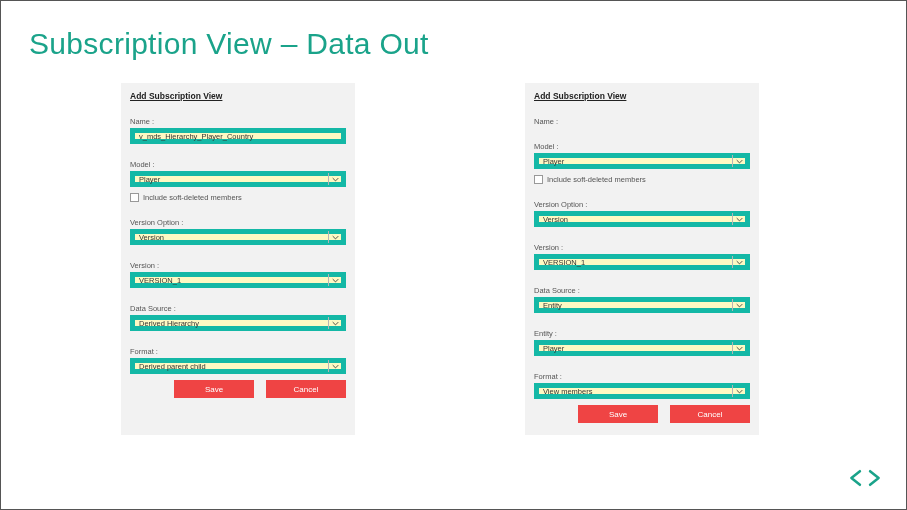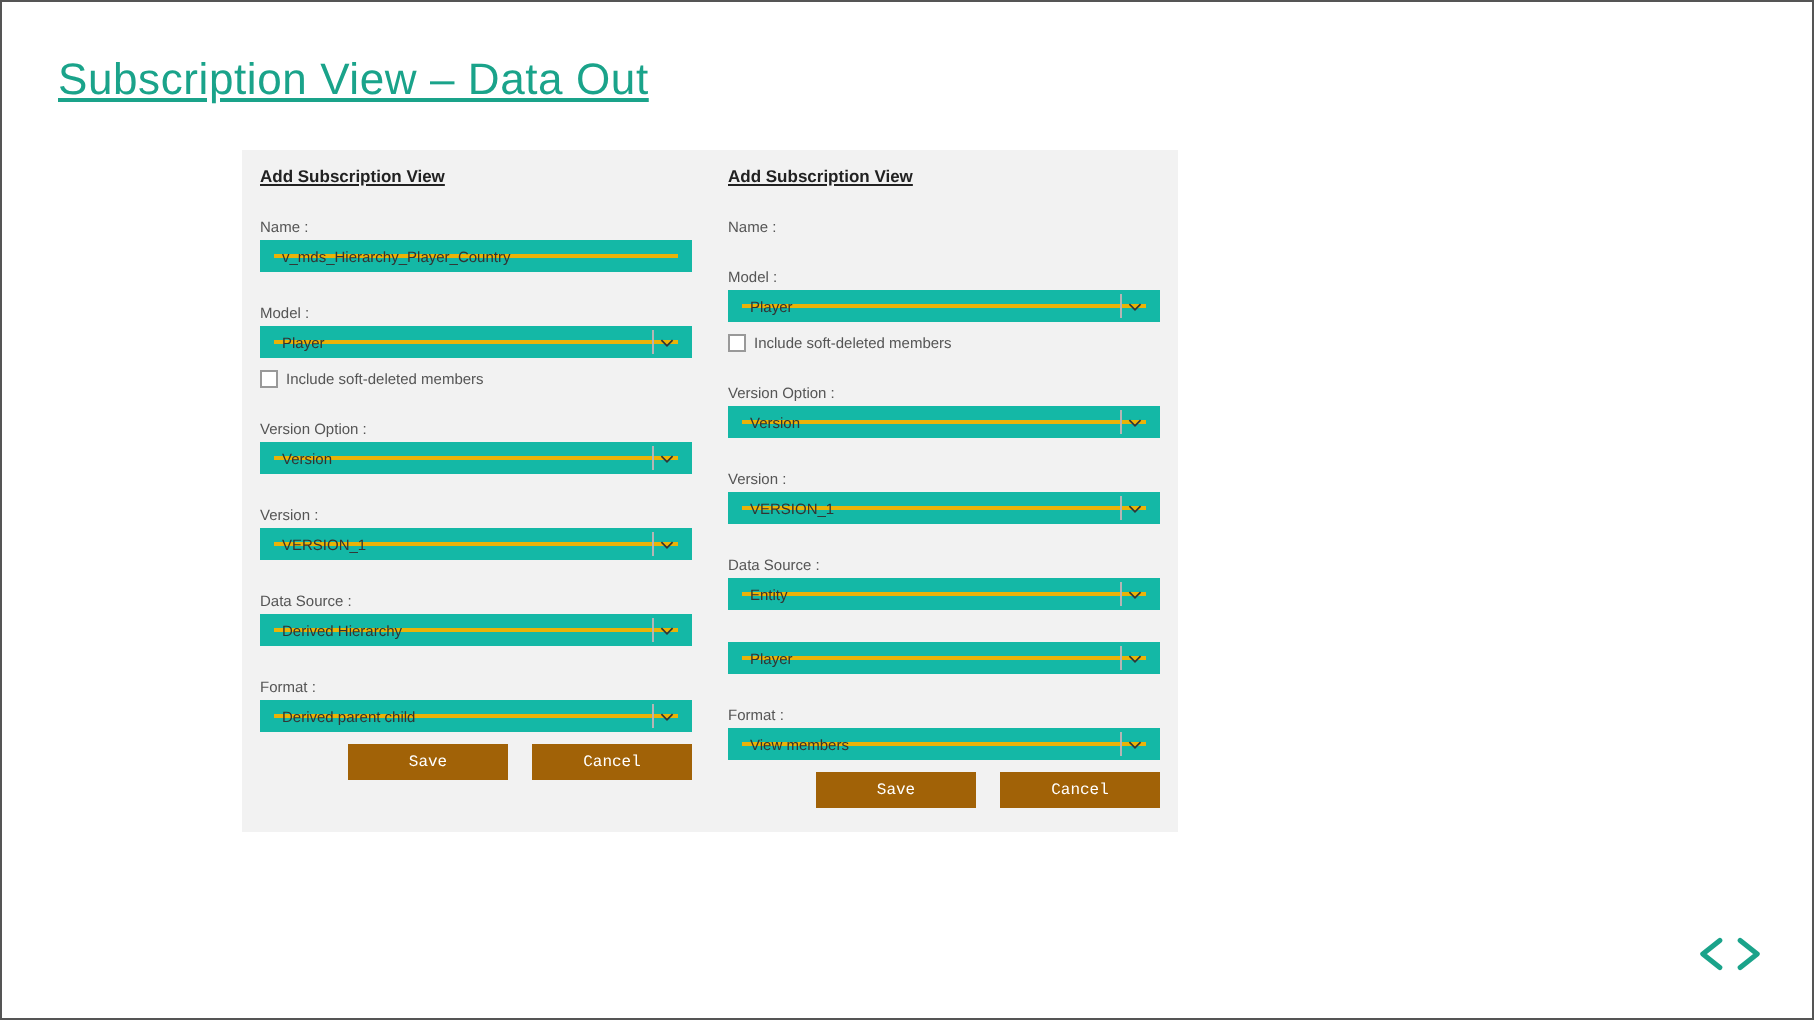--- a/index.html
+++ b/index.html
@@ -5,28 +5,28 @@
   * { box-sizing: border-box; margin: 0; padding: 0; }
   html, body { width: 907px; height: 510px; font-family: "Segoe UI", Arial, sans-serif; background: #fff; }
   .slide {
     width: 907px; height: 510px;
     border: 1px solid #555;
     position: relative;
     padding: 26px 28px 0 28px;
   }
   .title {
     color: #1aa38a;
-    font-size: 22px;
+    font-size: 30px;
     font-weight: 400;
     margin-bottom: 22px;
     letter-spacing: .3px;
-    text-decoration: underline;
   }
   .panels {
     display: flex;
+    gap: 170px;
     padding-left: 92px;
   }
   .panel {
     width: 234px;
     background: #f2f2f2;
     padding: 8px 9px 12px 9px;
     font-size: 8px;
     color: #444;
   }
   .panel-title {
@@ -42,22 +42,22 @@
     font-size: 7.5px;
     color: #555;
     margin-bottom: 2px;
   }
   .input, .select {
     display: flex;
     align-items: center;
     justify-content: space-between;
     width: 100%;
     height: 16px;
-    background: #eab308;
-    border: 7px solid #14b8a6;
+    background: #fef9c3;
+    border: 5px solid #14b8a6;
     padding: 0 4px;
     font-size: 7.5px;
     color: #333;
   }
   .select .chev {
     width: 12px; height: 12px;
     border-left: 1px solid #b5b5b5;
     display: flex; align-items: center; justify-content: center;
     margin-right: -3px;
     padding-left: 2px;
@@ -71,26 +71,25 @@
   .check-box {
     width: 9px; height: 9px; border: 1px solid #999; background: #fff;
   }
   .btn-row {
     display: flex; gap: 12px; justify-content: flex-end;
     margin-top: 6px;
   }
   .btn {
     flex: 0 0 80px;
     height: 18px;
-    background: #a16207;
+    background: #ef4444;
     color: #fff;
     font-size: 8px;
     display: flex; align-items: center; justify-content: center;
     cursor: pointer;
-    font-family: Liberation Mono, monospace;
   }
   .logo {
     position: absolute;
     right: 24px; bottom: 16px;
   }
   .logo svg { width: 34px; height: 22px; }
 </style>
 </head>
 <body>
 
@@ -238,20 +237,21 @@
           <span>Entity</span>
           <span class="chev">
               <svg viewBox="0 0 10 10">
                 <path d="M1 3 L5 7 L9 3" fill="none" stroke="#333" stroke-width="1.2"></path>
               </svg>
             </span>
         </div>
       </div>
 
       <div class="field">
+        <span class="field-label">Entity :</span>
         <div class="select">
           <span>Player</span>
           <span class="chev">
               <svg viewBox="0 0 10 10">
                 <path d="M1 3 L5 7 L9 3" fill="none" stroke="#333" stroke-width="1.2"></path>
               </svg>
             </span>
         </div>
       </div>
 

